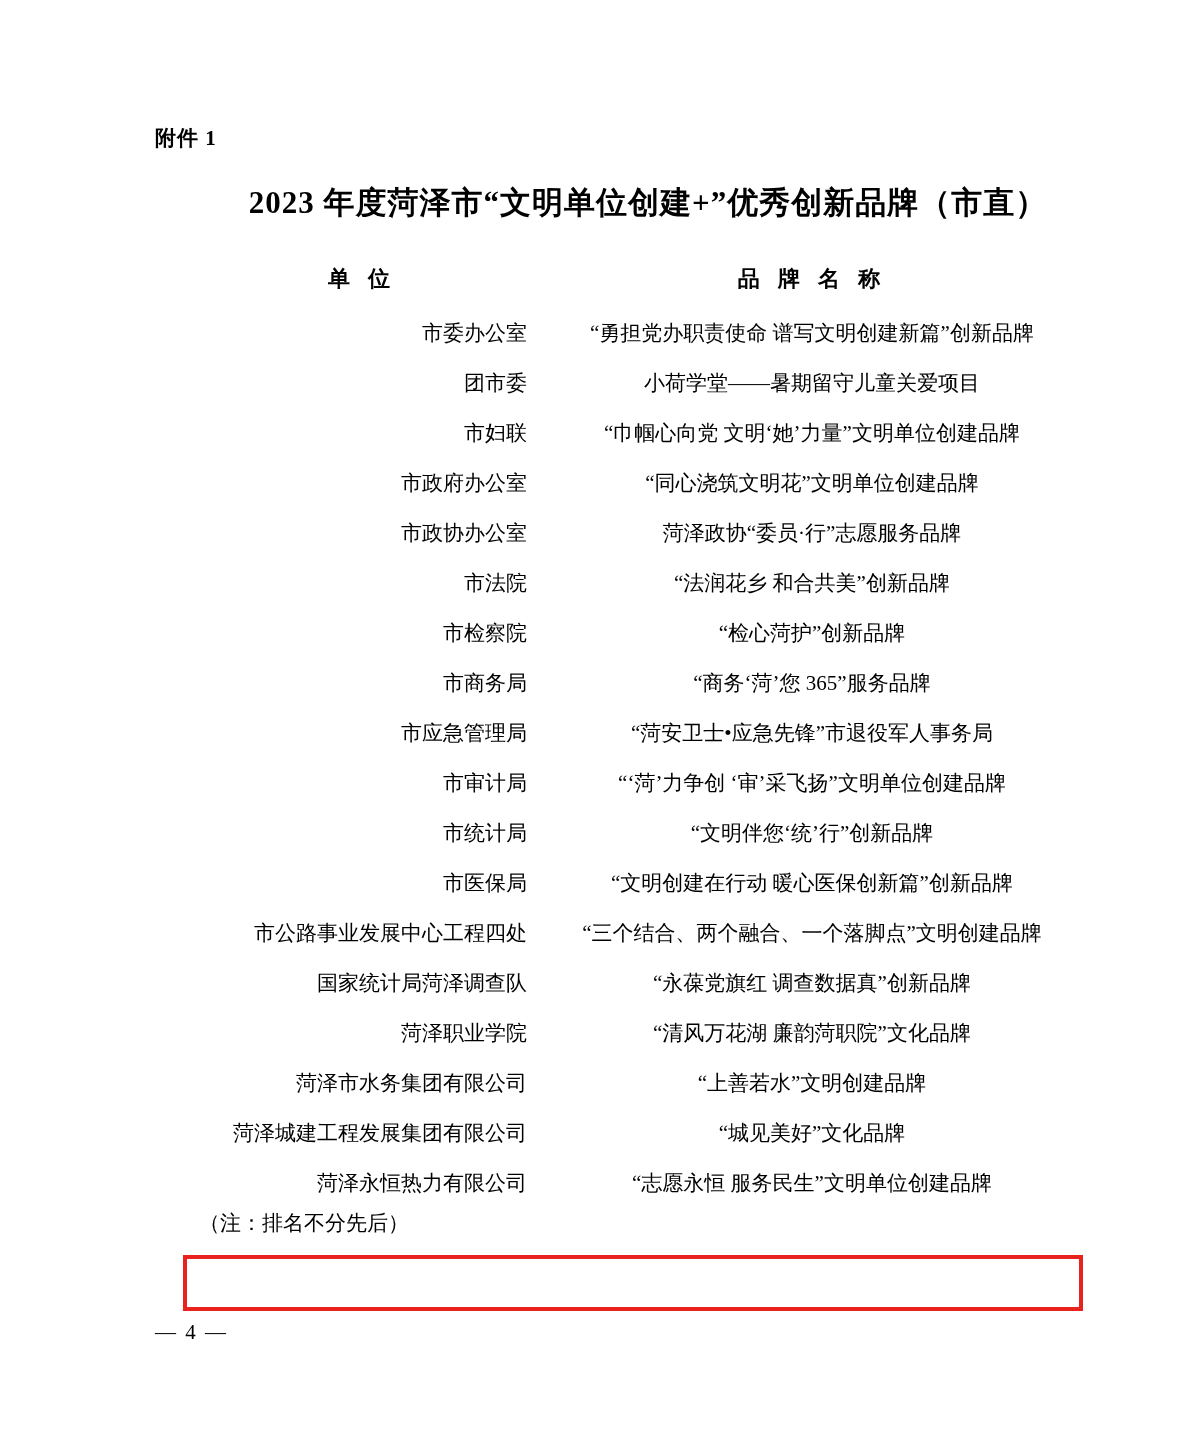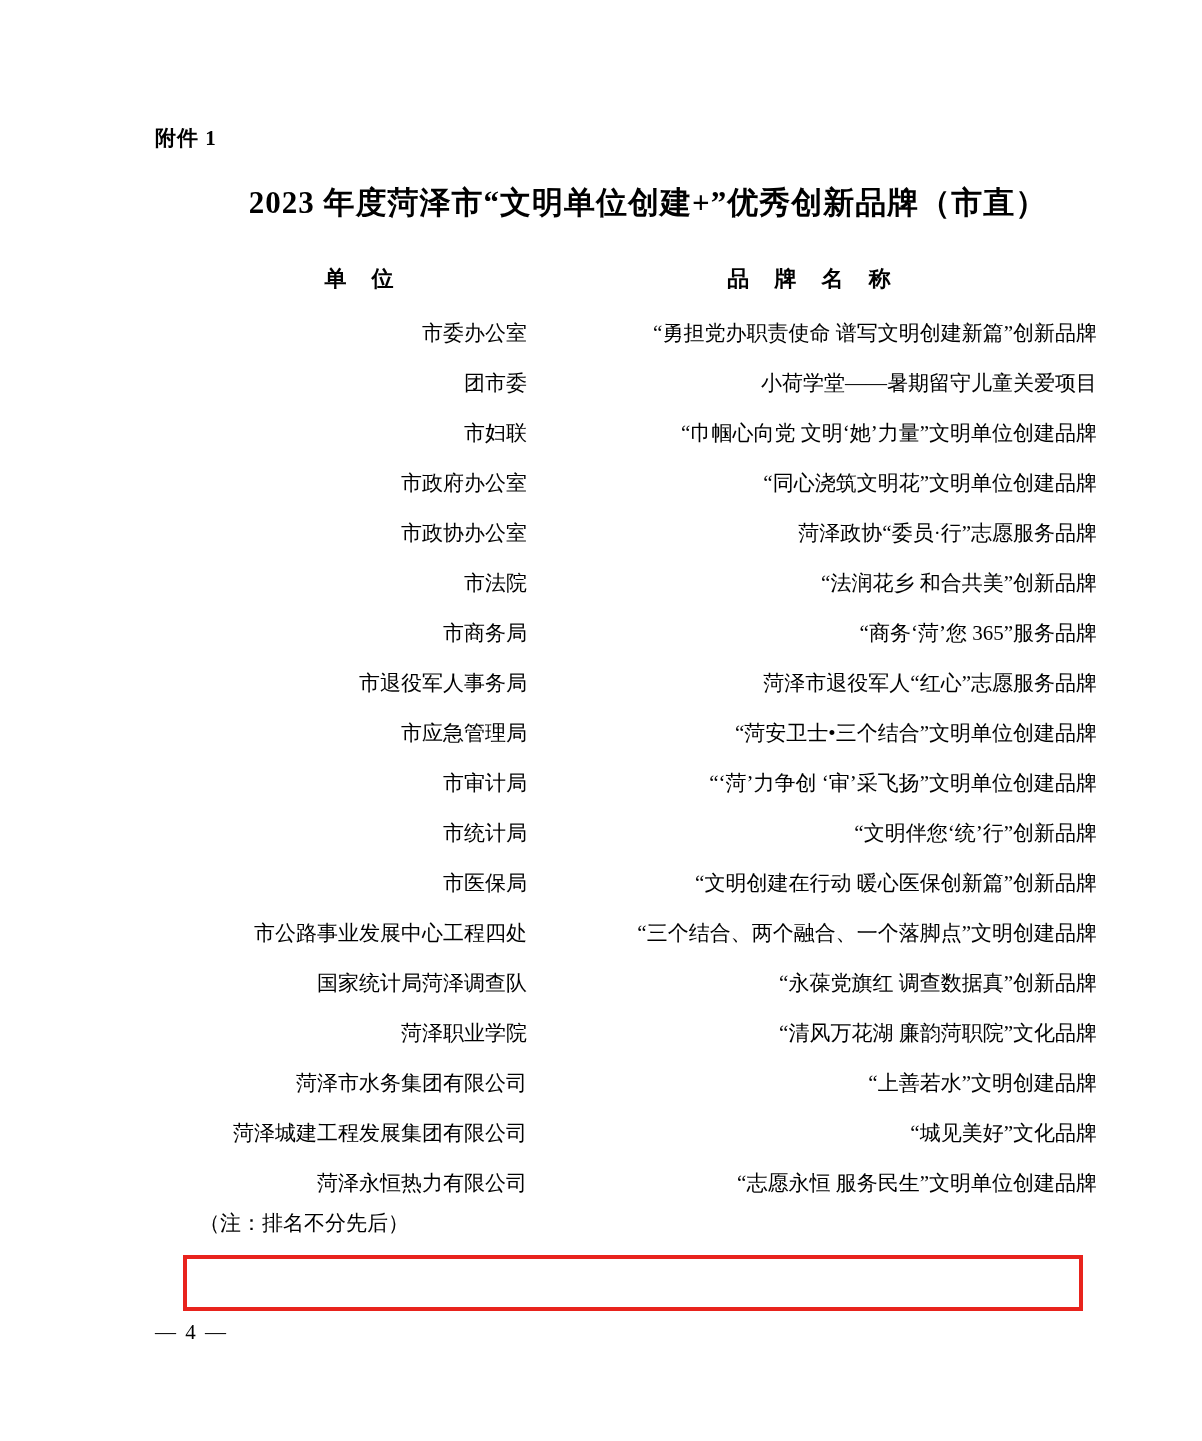--- a/index.html
+++ b/index.html
@@ -52,21 +52,21 @@
   table.brand-table {
     border-collapse: collapse;
     width: 900px;
     table-layout: fixed;
   }
   table.brand-table th {
     font-size: 22px;
     font-weight: bold;
     padding: 6px 0 14px 0;
     letter-spacing: 6px;
-    font-family: Liberation Mono, monospace;
+    font-family: Liberation Sans, sans-serif;
   }
   table.brand-table th.col-unit {
     width: 330px;
     text-align: center;
   }
   table.brand-table th.col-brand {
     width: 570px;
     text-align: center;
   }
   table.brand-table td {
@@ -76,21 +76,21 @@
     font-family: "Liberation Serif", "DejaVu Serif", serif;
     white-space: nowrap;
   }
   table.brand-table td.unit {
     width: 330px;
     text-align: right;
     padding-left: 4px;
   }
   table.brand-table td.brand {
     width: 570px;
-    text-align: right;
+    text-align: center;
     padding-left: 0px;
   }
   tr.highlighted td {
     position: relative;
   }
   .highlight-box {
     position: absolute;
     left: 136px;
     top: 1147px;
     width: 900px;
@@ -151,30 +151,30 @@
           </tr>
           <tr>
             <td class="unit">市政协办公室</td>
             <td class="brand">菏泽政协“委员·行”志愿服务品牌</td>
           </tr>
           <tr>
             <td class="unit">市法院</td>
             <td class="brand">“法润花乡  和合共美”创新品牌</td>
           </tr>
           <tr>
+            <td class="unit">市检察院</td>
+            <td class="brand">“检心菏护”创新品牌</td>
+          </tr>
+          <tr>
             <td class="unit">市商务局</td>
             <td class="brand">“商务‘菏’您 365”服务品牌</td>
           </tr>
           <tr>
-            <td class="unit">市退役军人事务局</td>
-            <td class="brand">菏泽市退役军人“红心”志愿服务品牌</td>
-          </tr>
-          <tr>
             <td class="unit">市应急管理局</td>
-            <td class="brand">“菏安卫士•三个结合”文明单位创建品牌</td>
+            <td class="brand">“菏安卫士•应急先锋”市退役军人事务局</td>
           </tr>
           <tr>
             <td class="unit">市审计局</td>
             <td class="brand">“‘菏’力争创 ‘审’采飞扬”文明单位创建品牌</td>
           </tr>
           <tr>
             <td class="unit">市统计局</td>
             <td class="brand">“文明伴您‘统’行”创新品牌</td>
           </tr>
           <tr>

